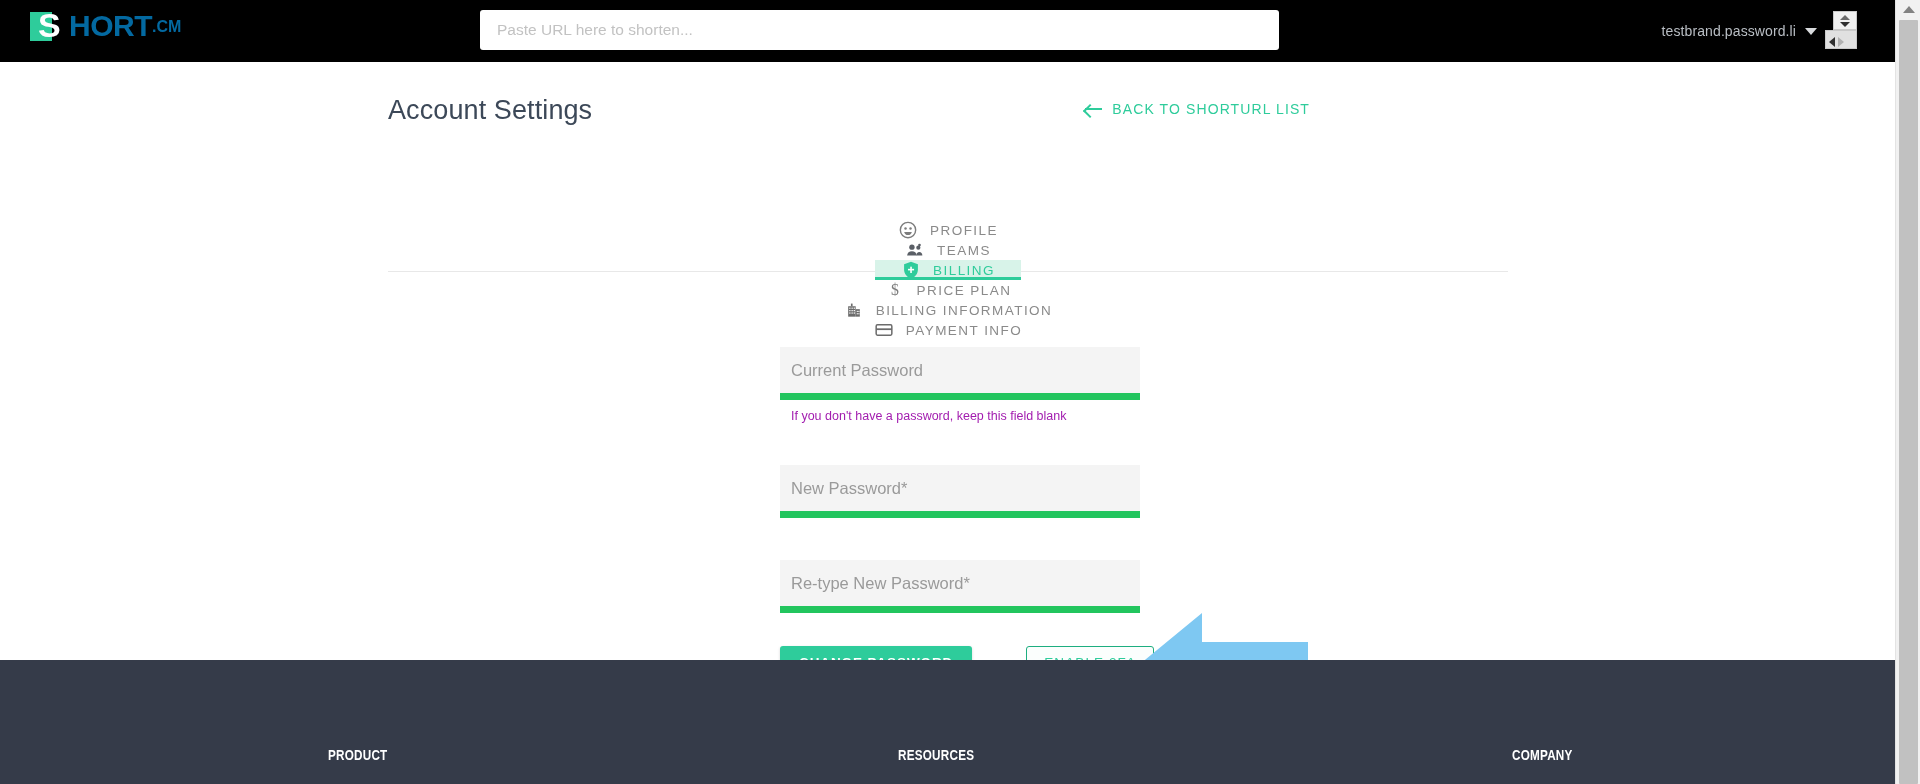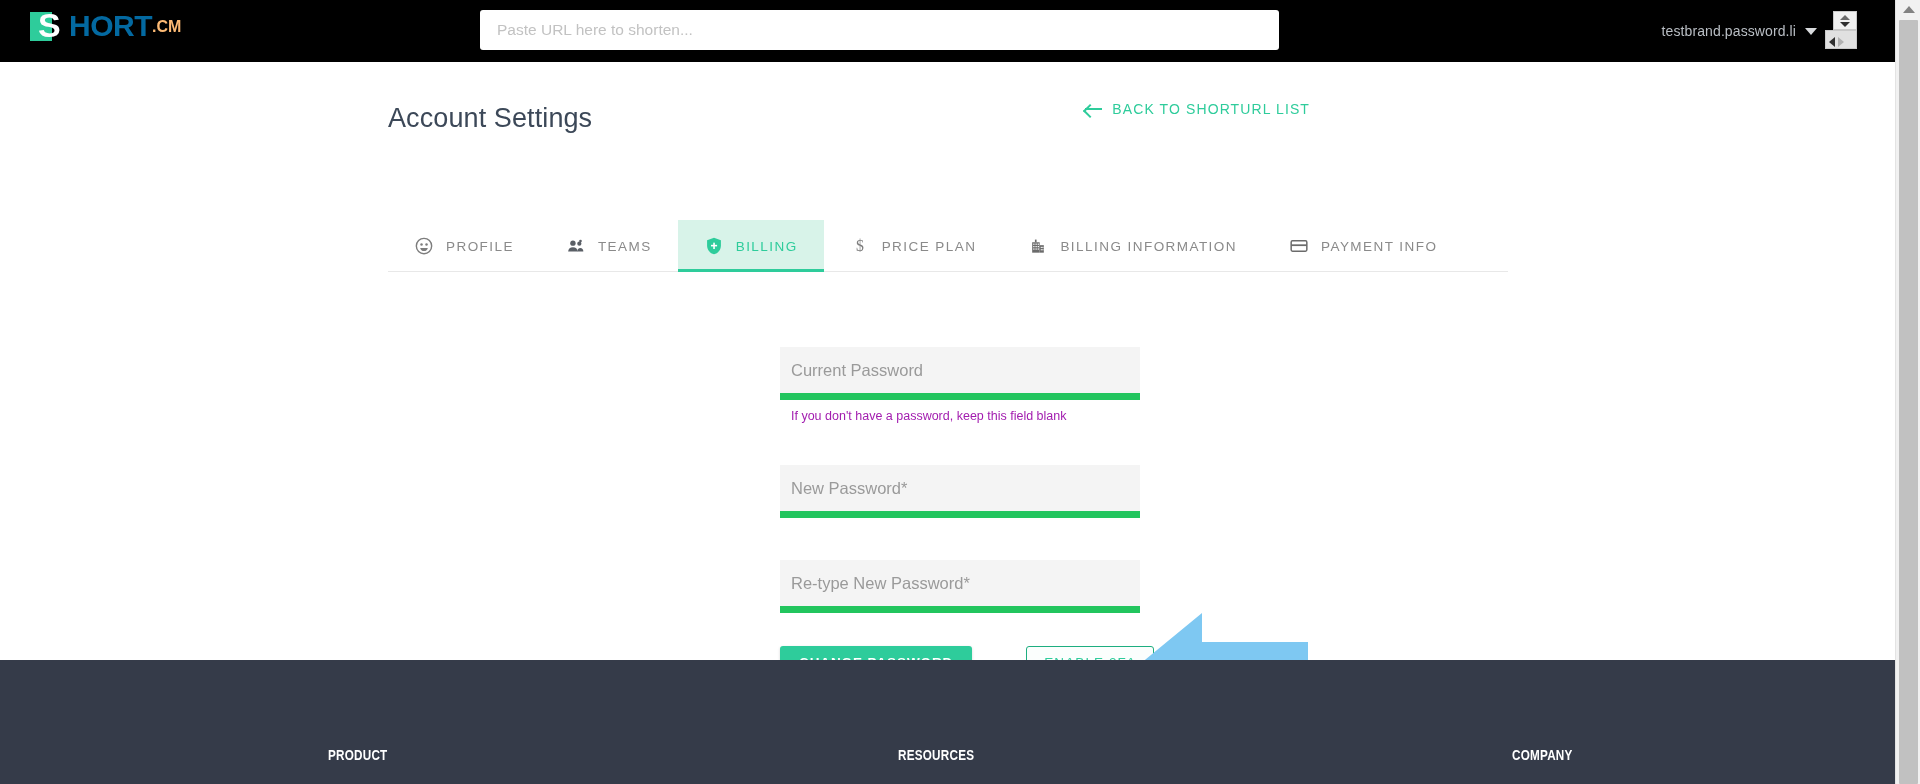--- a/index.html
+++ b/index.html
@@ -57,21 +57,21 @@
     font-size: 30px;
     font-weight: bold;
     color: #0369a1;
     letter-spacing: -0.5px;
     line-height: 30px;
     margin-left: 17px;
   }
   .logo-tld {
     font-size: 16px;
     font-weight: bold;
-    color: #fdba74;
+    color: #0369a1;
     line-height: 30px;
     letter-spacing: 0px;
     position: relative;
     top: 1px;
   }
 
   #url-input-wrap {
     position: absolute;
     left: 480px;
     top: 10px;
@@ -192,21 +192,21 @@
 
   #page-head {
     position: absolute;
     top: 33px;
     left: 0; right: 0;
     height: 42px;
   }
   #page-title {
     position: absolute;
     left: 388px;
-    top: 8px;
+    top: 0;
     font-size: 27px;
     color: #3c4858;
     font-family: "Liberation Sans", sans-serif;
     font-weight: normal;
     letter-spacing: 0.1px;
     text-align: right;
   }
   #back-link {
     position: absolute;
     right: 585px;
@@ -243,22 +243,23 @@
   }
 
   
   #tabs {
     position: absolute;
     top: 158px;
     left: 388px;
     width: 1120px;
     height: 52px;
     display: flex;
-    align-items: flex-start;
+    align-items: center;
     border-bottom: 1px solid #e8e8e8;
+    flex-direction: column;
   }
   .tab {
     display: flex;
     align-items: center;
     justify-content: center;
     gap: 12px;
     cursor: pointer;
     padding: 0 26px;
     position: relative;
     height: 52px;

